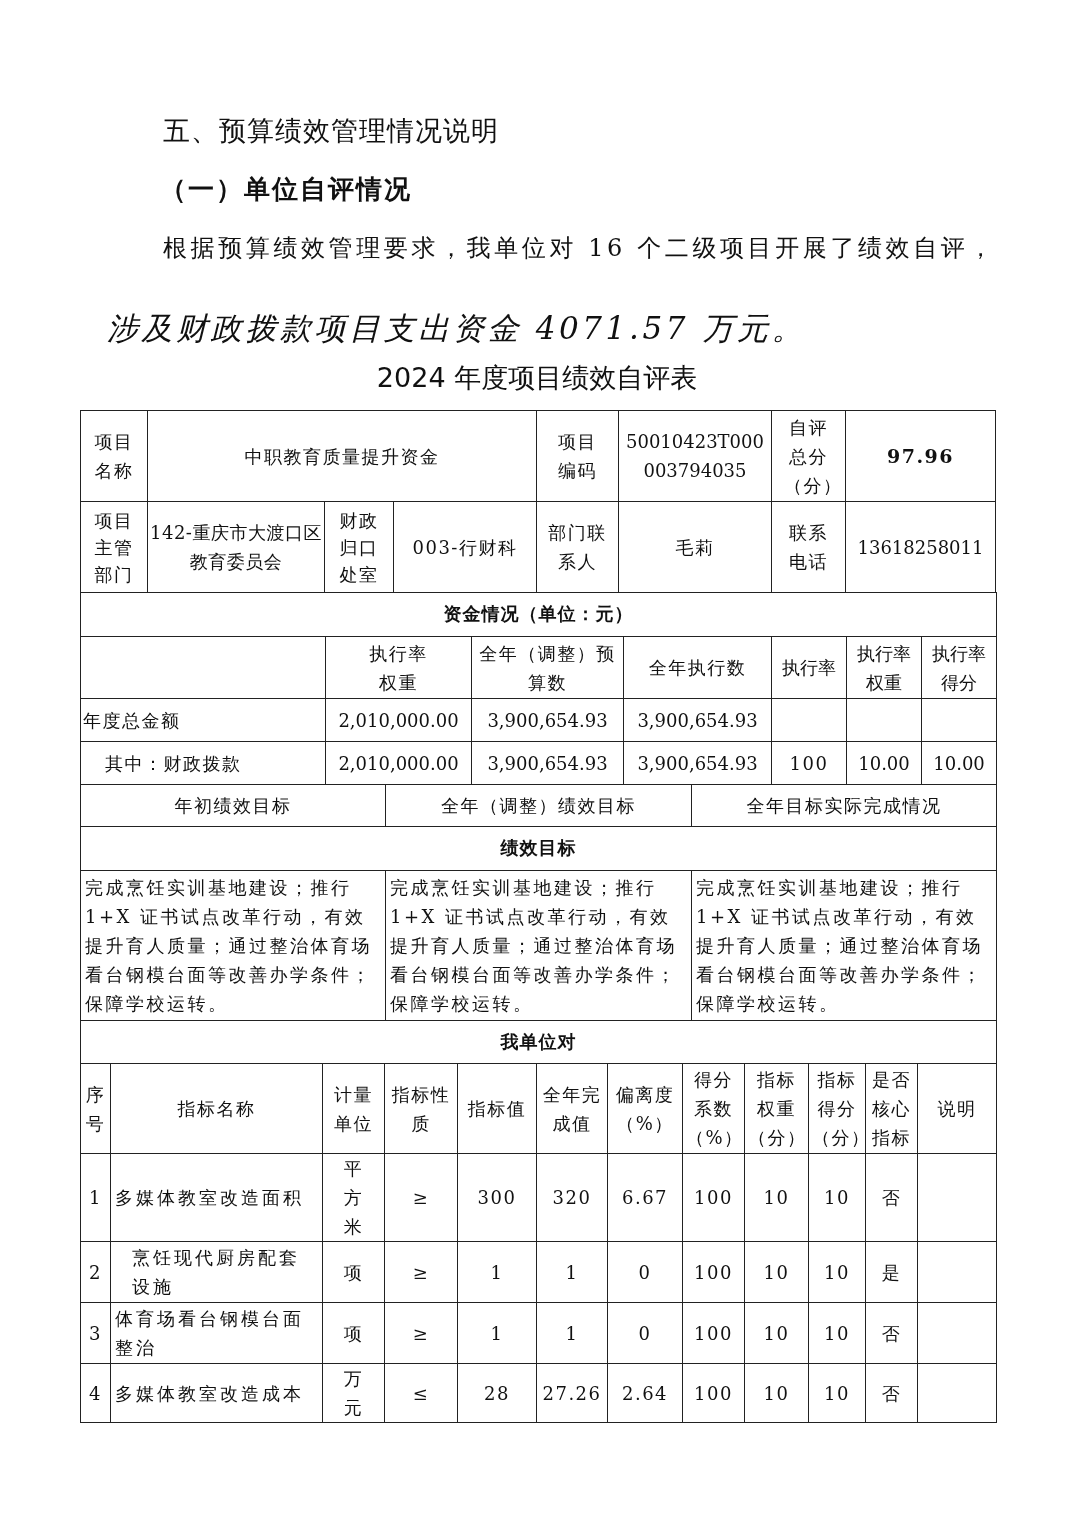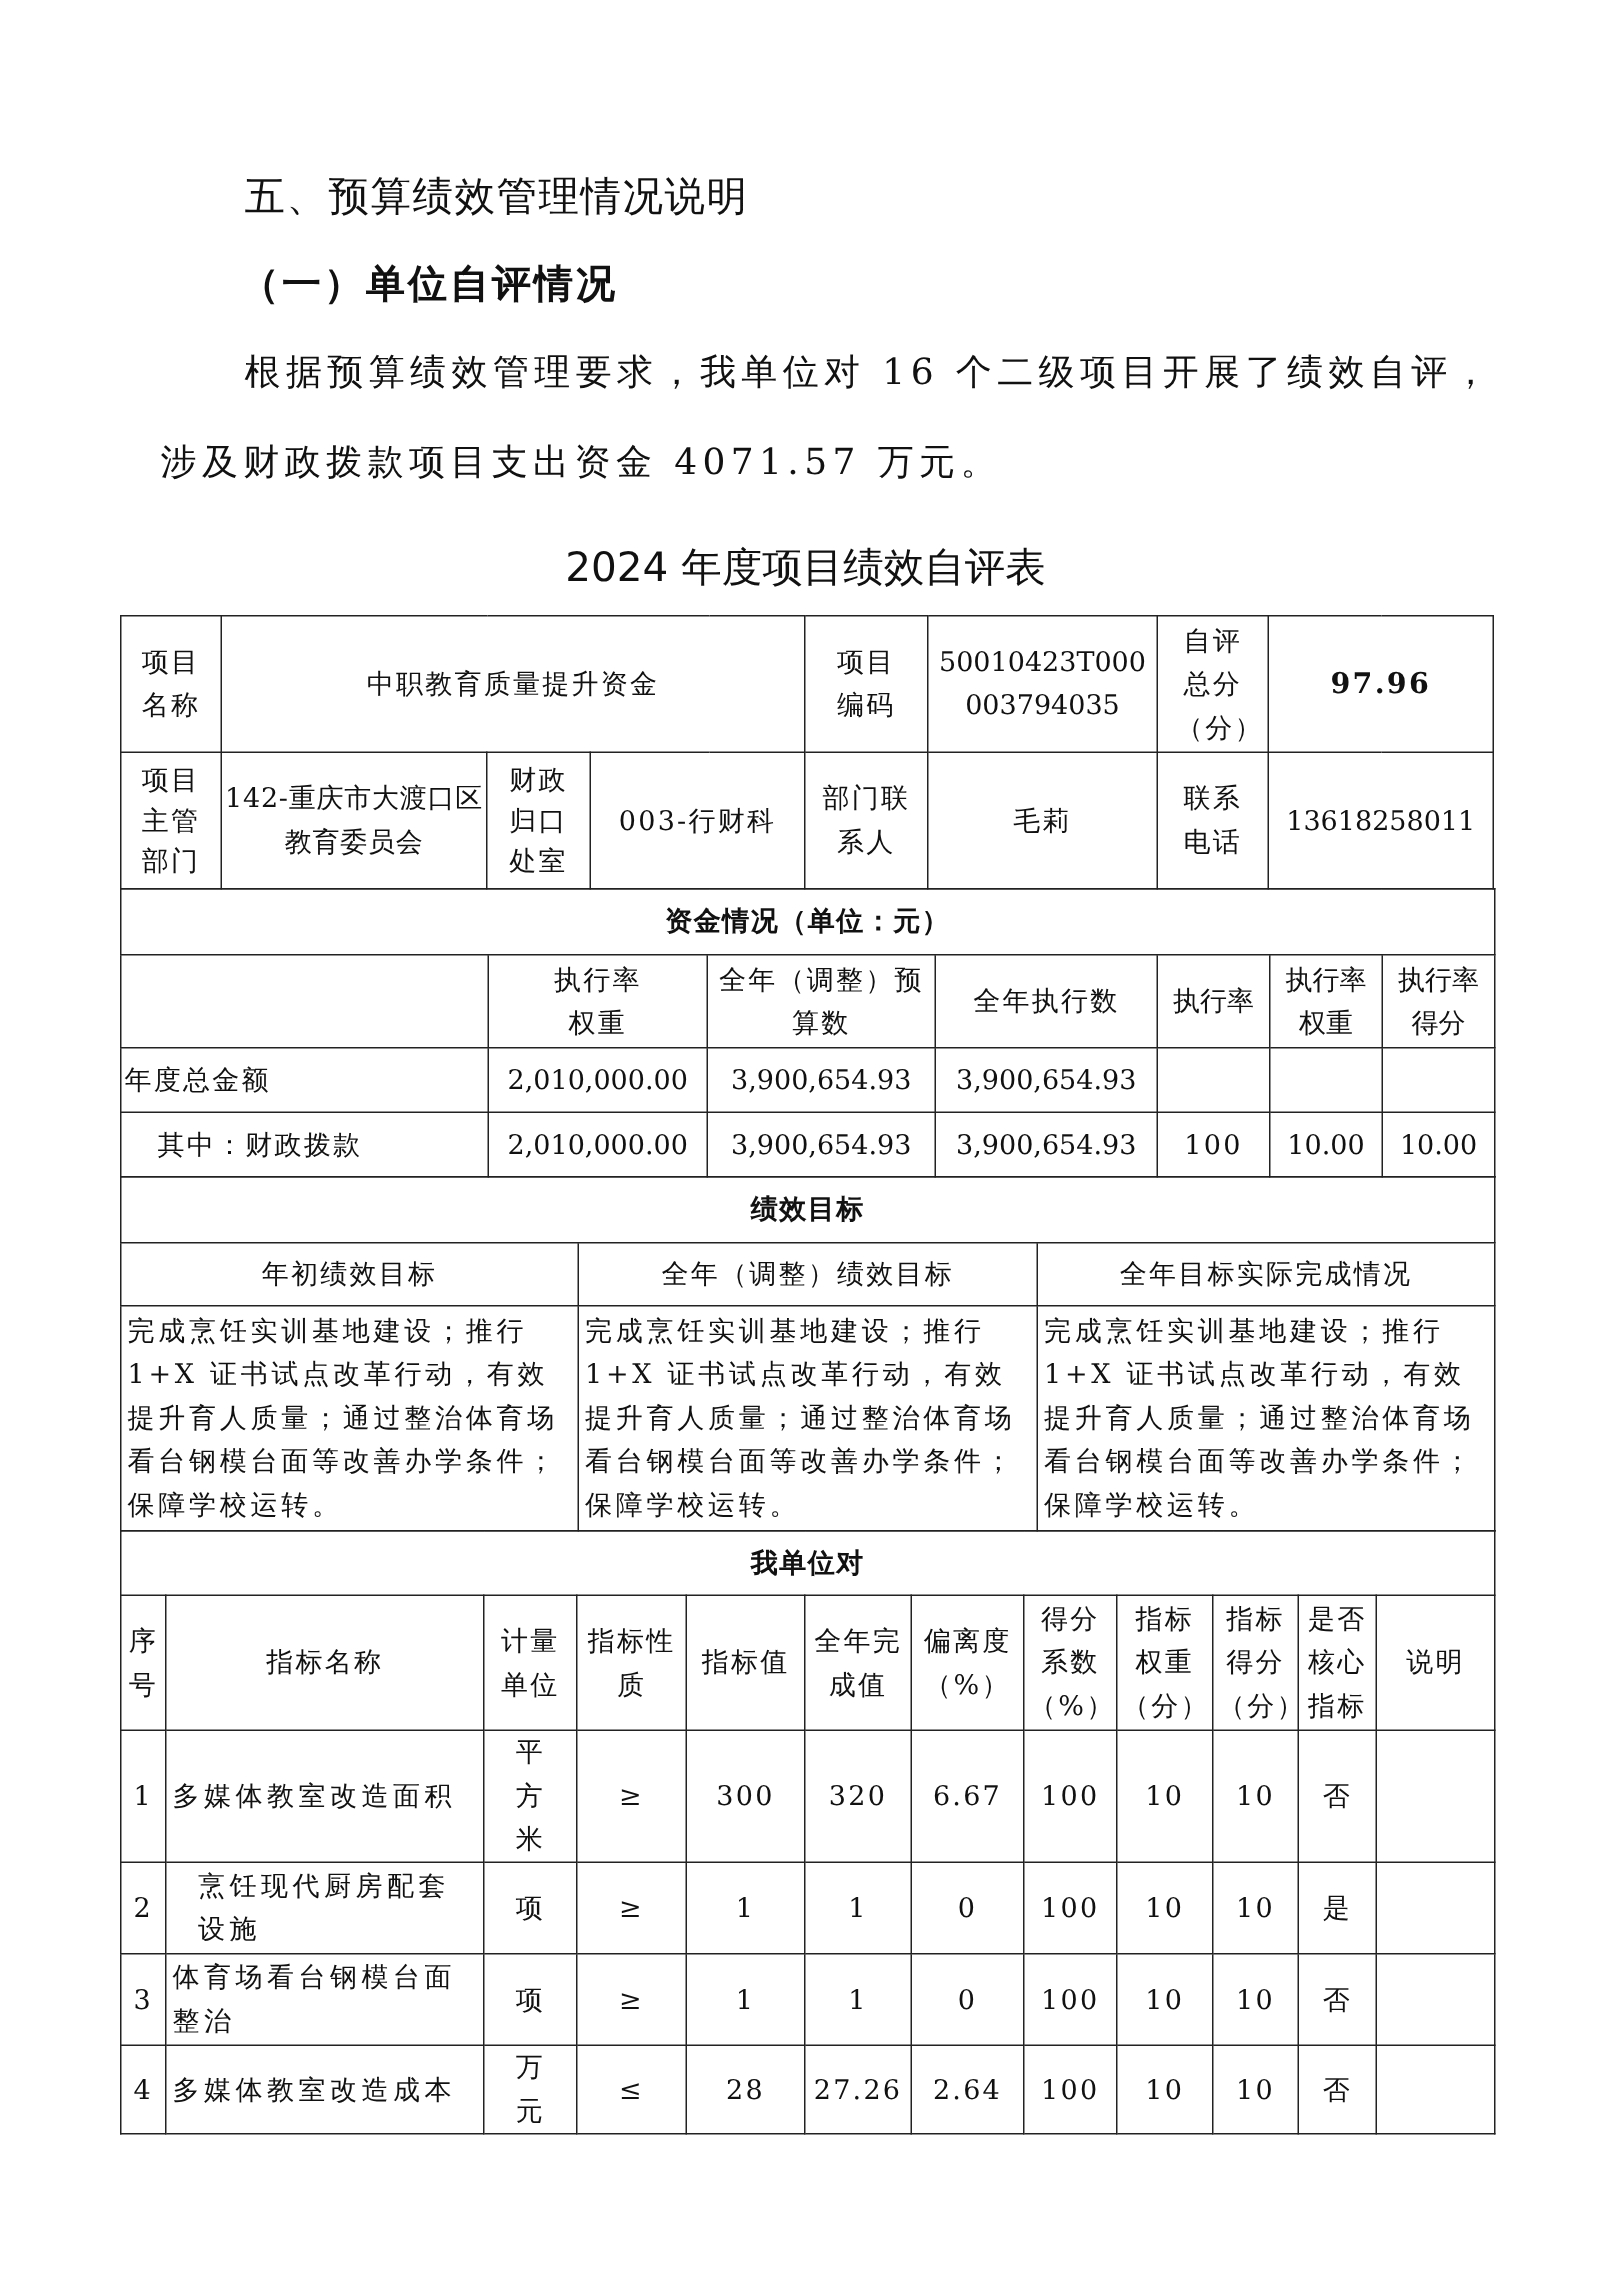--- a/index.html
+++ b/index.html
@@ -1,20 +1,20 @@
 <!DOCTYPE html>
 <html><head>
 <meta charset="utf-8">
 <style>
   html, body { margin:0; padding:0; background:#fff; }
   body { width:1074px; height:1520px; position:relative; font-family:"DejaVu Serif","Liberation Serif",serif; color:#111; }
   .h1 { position:absolute; left:163px; top:113px; font-size:27px; font-family:"DejaVu Sans","Liberation Sans",sans-serif; font-weight:normal; letter-spacing:1px; }
   .h2 { position:absolute; left:160px; top:172px; font-size:26px; font-weight:bold; letter-spacing:2px; }
   .p1 { position:absolute; left:163px; top:232px; font-size:24px; letter-spacing:3.6px; }
-  .p2 { position:absolute; left:107px; top:292px; font-size:24px; letter-spacing:3.6px; }
+  .p2 { position:absolute; left:107px; top:308px; font-size:31px; letter-spacing:3.6px;font-style:italic; }
   .title { position:absolute; left:0; width:1074px; top:360px; text-align:center; font-size:27px; font-family:"DejaVu Sans","Liberation Sans",sans-serif; }
   table { position:absolute; left:80px; border-collapse:collapse; font-size:18px; table-layout:fixed; }
   td { border:1px solid #222; text-align:center; vertical-align:middle; padding:0 2px; line-height:29px; letter-spacing:1.5px; }
   .sec { font-weight:bold; font-family:Liberation Serif, serif; letter-spacing:1px; }
   .left { text-align:left; }
   .goal { text-align:left; vertical-align:top; line-height:29px; padding:2px 4px; letter-spacing:2.5px; }
   .bold { font-weight:bold; font-size:19px; }
 </style>
 </head>
 <body>
@@ -106,28 +106,28 @@
 </tbody>
   </table>
 
 <table style="top:784px; width:916px;">
   <colgroup>
       <col style="width:305px">
       <col style="width:306px">
       <col style="width:305px">
     </colgroup>
   <tbody>
-      <tr style="height:44px">
-        <td colspan="3" class="sec">绩效目标</td>
-      </tr>
-  <tr style="height:42px">
+      <tr style="height:42px">
     <td>年初绩效目标</td>
     <td>全年（调整）绩效目标</td>
     <td>全年目标实际完成情况</td>
   </tr>
+  <tr style="height:44px">
+        <td colspan="3" class="sec">绩效目标</td>
+      </tr>
   <tr style="height:150px">
     <td class="goal">完成烹饪实训基地建设；推行1+X 证书试点改革行动，有效提升育人质量；通过整治体育场看台钢模台面等改善办学条件；保障学校运转。</td>
     <td class="goal">完成烹饪实训基地建设；推行1+X 证书试点改革行动，有效提升育人质量；通过整治体育场看台钢模台面等改善办学条件；保障学校运转。</td>
     <td class="goal">完成烹饪实训基地建设；推行1+X 证书试点改革行动，有效提升育人质量；通过整治体育场看台钢模台面等改善办学条件；保障学校运转。</td>
   </tr>
 </tbody>
   </table>
 
 <table style="top:1020px; width:916px;">
   <colgroup>

